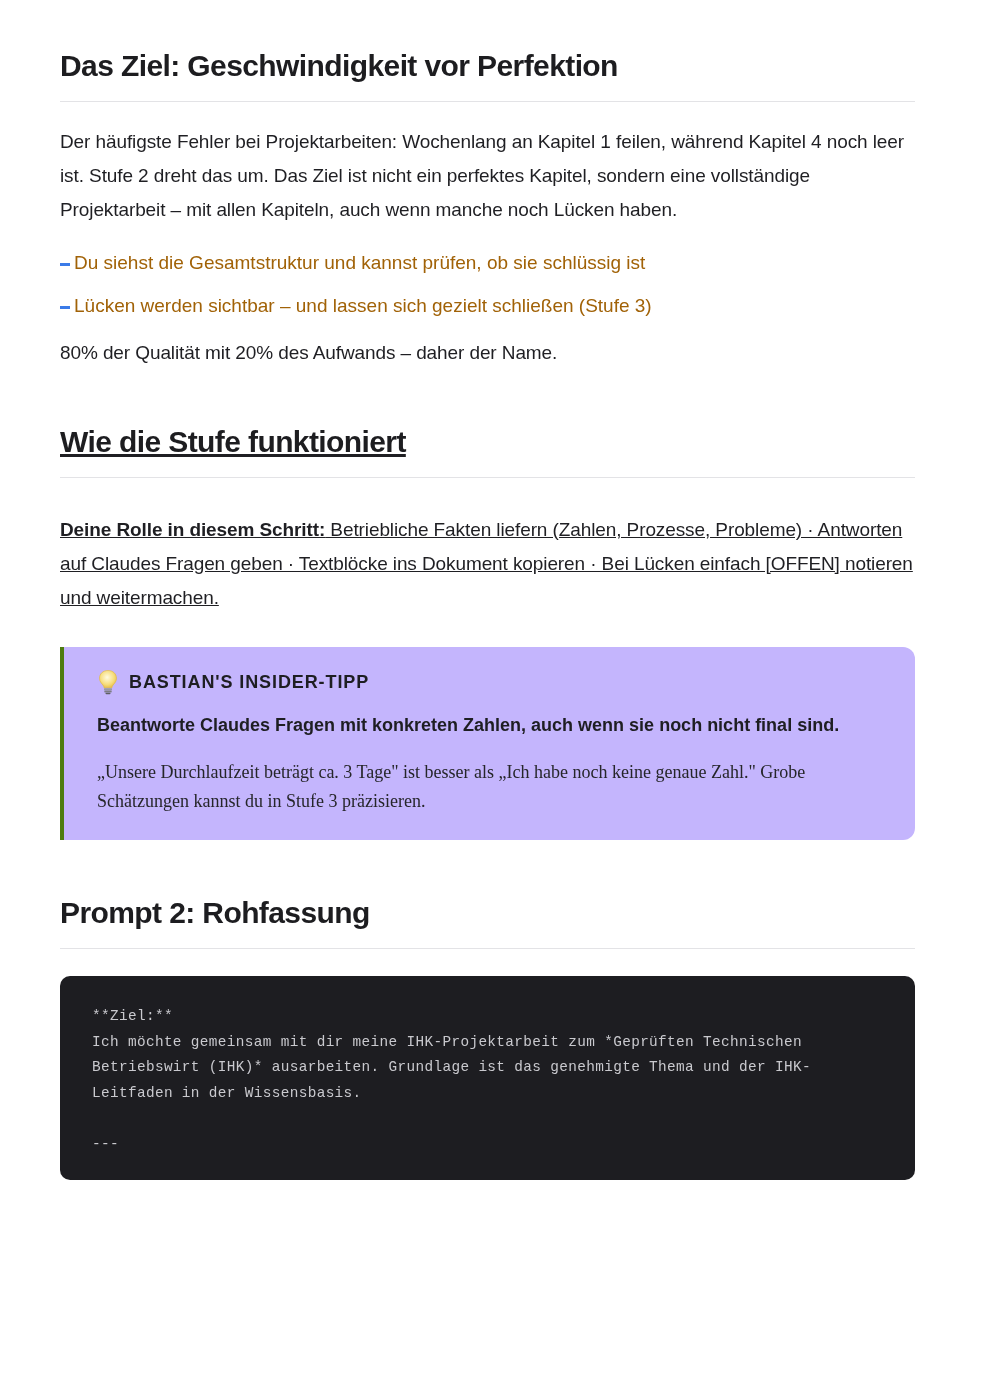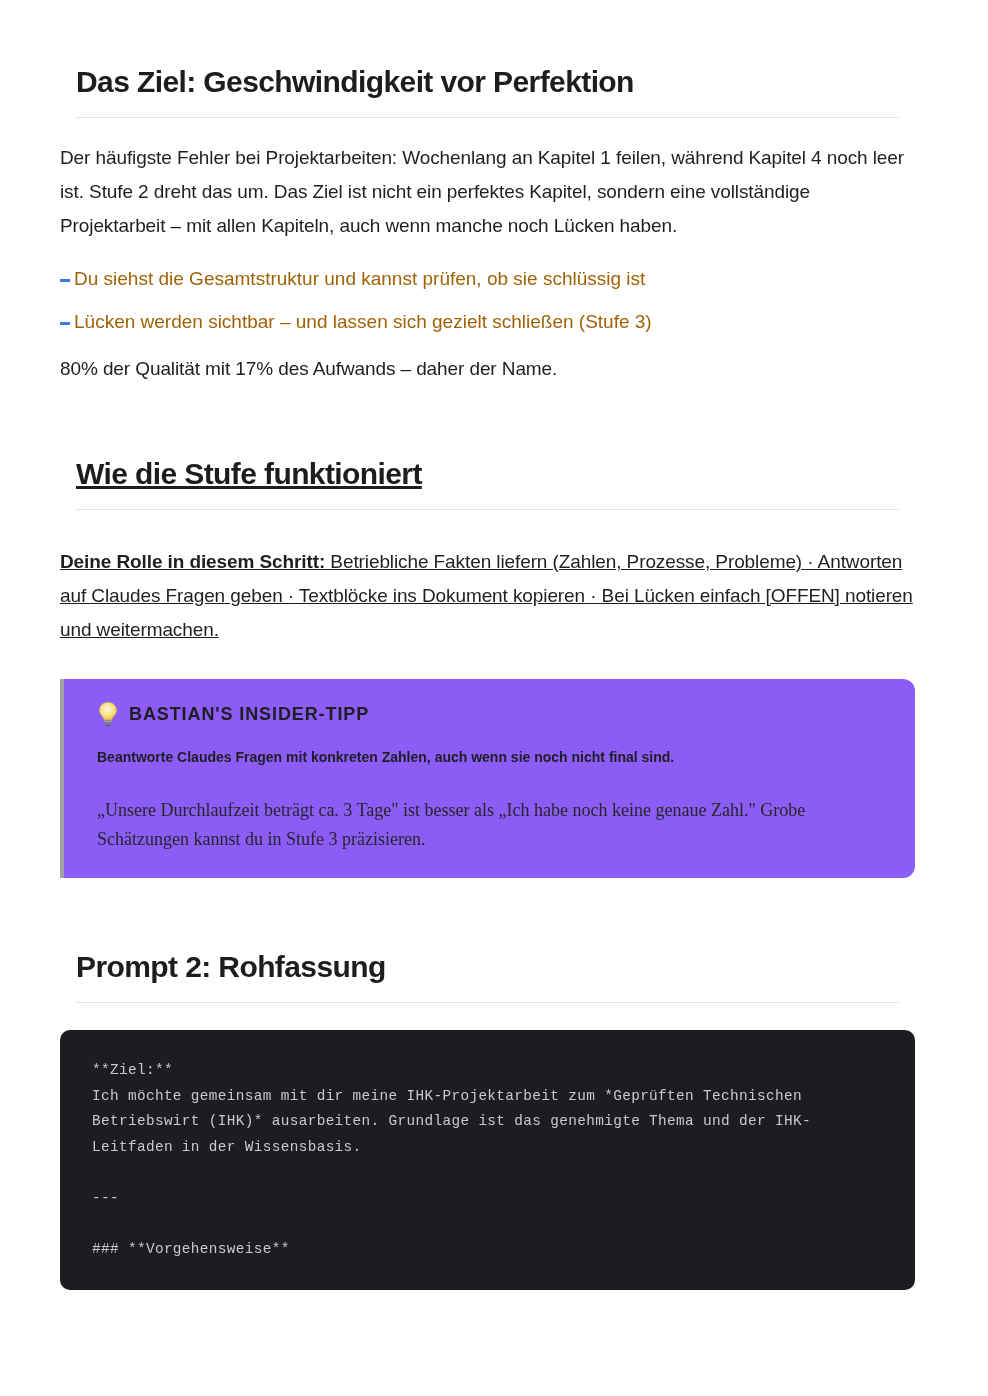--- a/index.html
+++ b/index.html
@@ -18,21 +18,21 @@
       position: relative;
       width: 855px;
       margin-left: 60px;
     }
     h2.section-title {
       font-family: "Liberation Sans", sans-serif;
       font-weight: 700;
       font-size: 30px;
       letter-spacing: -0.6px;
       color: #1d1d20;
-      margin: 16px;
+      margin: 0;
       padding-bottom: 18px;
       border-bottom: 1px solid #e3e3e6;
     }
     p.body-text {
       font-size: 19px;
       line-height: 34px;
       margin: 0;
       color: #1f1f23;
       letter-spacing: -0.1px;
     }
@@ -53,59 +53,59 @@
       display: inline-block;
       width: 10px;
       height: 3px;
       background: #3b7be8;
       margin-right: 4px;
       margin-top: 2px;
       flex: none;
     }
     .tip {
       position: relative;
-      background: #8b5cf6;
-      border-left: 4px solid #a3a3a3;
+      background: #c4b5fd;
+      border-left: 4px solid #4d7c0f;
       border-radius: 0 12px 12px 0;
       padding: 22px 32px 24px 33px;
     }
     .tip-head {
       display: flex;
       align-items: center;
       font-size: 18px;
       font-weight: 700;
       letter-spacing: 0.9px;
       color: #1e1e22;
       margin-bottom: 16px;
     }
     .tip-head .bulb {
       width: 22px;
       height: 26px;
       margin-right: 10px;
       display: inline-block;
     }
     .tip-strong {
-      font-size: 14px;
+      font-size: 18px;
       font-weight: 700;
       line-height: 29px;
       color: #1e1e22;
-      margin: 0 0 24px 0;
+      margin: 0 0 18px 0;
     }
     .tip-text {
       font-size: 18px;
       line-height: 29px;
       color: #26262a;
       margin: 0;
       font-family: Liberation Serif, serif;
     }
     .code {
       background: #1d1d21;
       border-radius: 10px;
       padding: 28px 32px 0 32px;
-      height: 260px;
+      height: 204px;
       box-sizing: border-box;
       overflow: hidden;
     }
     .code pre {
       margin: 0;
       font-family: "Liberation Mono", "DejaVu Sans Mono", monospace;
       font-size: 14.4px;
       line-height: 25.5px;
       color: #c9c9ce;
       white-space: pre-wrap;
@@ -124,21 +124,21 @@
     <ul class="bullets" style="margin-top:23px;">
       <li>
         <span class="dash"></span>
         <span>Du siehst die Gesamtstruktur und kannst prüfen, ob sie schlüssig ist</span>
       </li>
       <li>
         <span class="dash"></span>
         <span>Lücken werden sichtbar – und lassen sich gezielt schließen (Stufe 3)</span>
       </li>
     </ul>
-    <p class="body-text" style="margin-top:11px;">80% der Qualität mit 17% des Aufwands – daher der Name.</p>
+    <p class="body-text" style="margin-top:11px;">80% der Qualität mit 20% des Aufwands – daher der Name.</p>
   </div>
 
   <div style="padding-top:55px;text-decoration:underline;">
     <h2 class="section-title">Wie die Stufe funktioniert</h2>
     <p class="body-text" style="margin-top:35px;">
       <strong>Deine Rolle in diesem Schritt:</strong><span> Betriebliche Fakten liefern (Zahlen, Prozesse, Probleme) · Antworten auf Claudes Fragen geben · Textblöcke ins Dokument kopieren · Bei Lücken einfach [OFFEN] notieren und weitermachen.</span>
     </p>
   </div>
 
   <div class="tip" style="margin-top:32px;">

